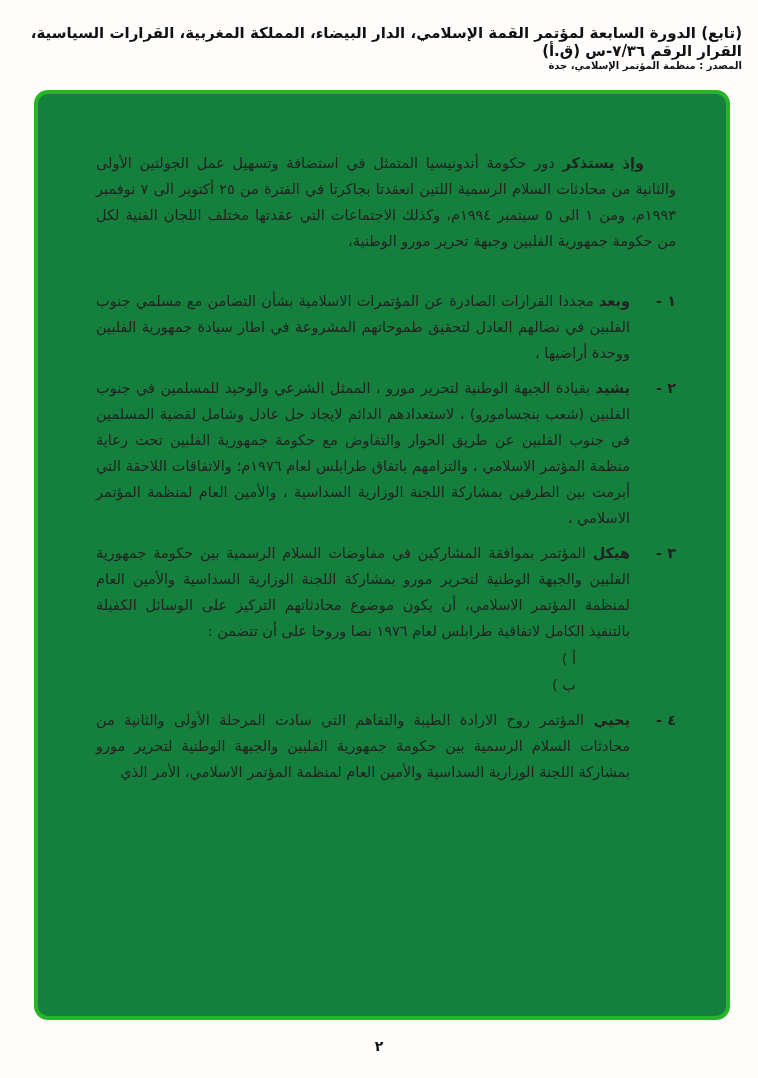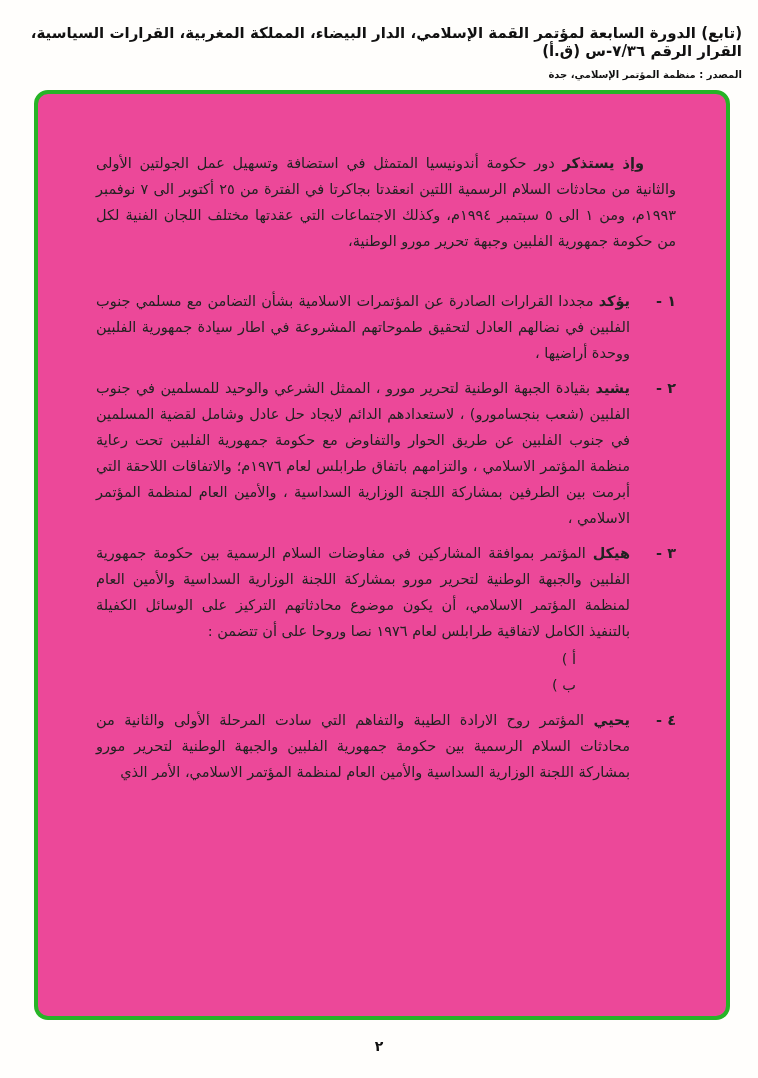--- a/index.html
+++ b/index.html
@@ -25,32 +25,31 @@
     font-size:15px;
     font-weight:bold;
     text-align:right;
     line-height:18px;
     color:#111;
   }
   .doc-header .line2 {
     font-size:10px;
     font-weight:bold;
     text-align:right;
-    margin-top:9px;
     padding-left:4px;
     color:#111;
   }
   
   .green-box {
     position:absolute;
     left:34px; right:28px;
     top:90px; bottom:58px;
     border:4px solid #27b427;
     border-radius:14px;
-    background:#ec4899;
+    background:#15803d;
     overflow:hidden;
   }
   .content {
     direction:rtl;
     text-align:justify;
     padding:56px 50px 0 58px;
     font-size:14.5px;
     line-height:26px;
     color:#222;
   }
@@ -94,21 +93,21 @@
       <p class="para">
         <span class="lead">وإذ يستذكر</span><span> دور حكومة أندونيسيا المتمثل في استضافة وتسهيل عمل الجولتين الأولى والثانية من محادثات السلام الرسمية اللتين انعقدتا بجاكرتا في الفترة من ٢٥ أكتوبر الى ٧ نوفمبر ١٩٩٣م، ومن ١ الى ٥ سبتمبر ١٩٩٤م، وكذلك الاجتماعات التي عقدتها مختلف اللجان الفنية لكل من حكومة جمهورية الفلبين وجبهة تحرير مورو الوطنية،</span>
       </p>
 
 
       <div class="items">
 
         <div class="item">
           <span class="item-label">١ -</span>
           <div class="item-body">
-            <span class="lead">يؤكد</span><span> مجددا القرارات الصادرة عن المؤتمرات الاسلامية بشأن التضامن مع مسلمي جنوب الفلبين في نضالهم العادل لتحقيق طموحاتهم المشروعة في اطار سيادة جمهورية الفلبين ووحدة أراضيها ،</span>
+            <span class="lead">وبعد</span><span> مجددا القرارات الصادرة عن المؤتمرات الاسلامية بشأن التضامن مع مسلمي جنوب الفلبين في نضالهم العادل لتحقيق طموحاتهم المشروعة في اطار سيادة جمهورية الفلبين ووحدة أراضيها ،</span>
           </div>
         </div>
 
         <div class="item">
           <span class="item-label">٢ -</span>
           <div class="item-body">
             <span class="lead">يشيد</span><span> بقيادة الجبهة الوطنية لتحرير مورو ، الممثل الشرعي والوحيد للمسلمين في جنوب الفلبين (شعب بنجسامورو) ، لاستعدادهم الدائم لايجاد حل عادل وشامل لقضية المسلمين في جنوب الفلبين عن طريق الحوار والتفاوض مع حكومة جمهورية الفلبين تحت رعاية منظمة المؤتمر الاسلامي ، والتزامهم باتفاق طرابلس لعام ١٩٧٦م؛ والاتفاقات اللاحقة التي أبرمت بين الطرفين بمشاركة اللجنة الوزارية السداسية ، والأمين العام لمنظمة المؤتمر الاسلامي ،</span>
           </div>
         </div>
 

